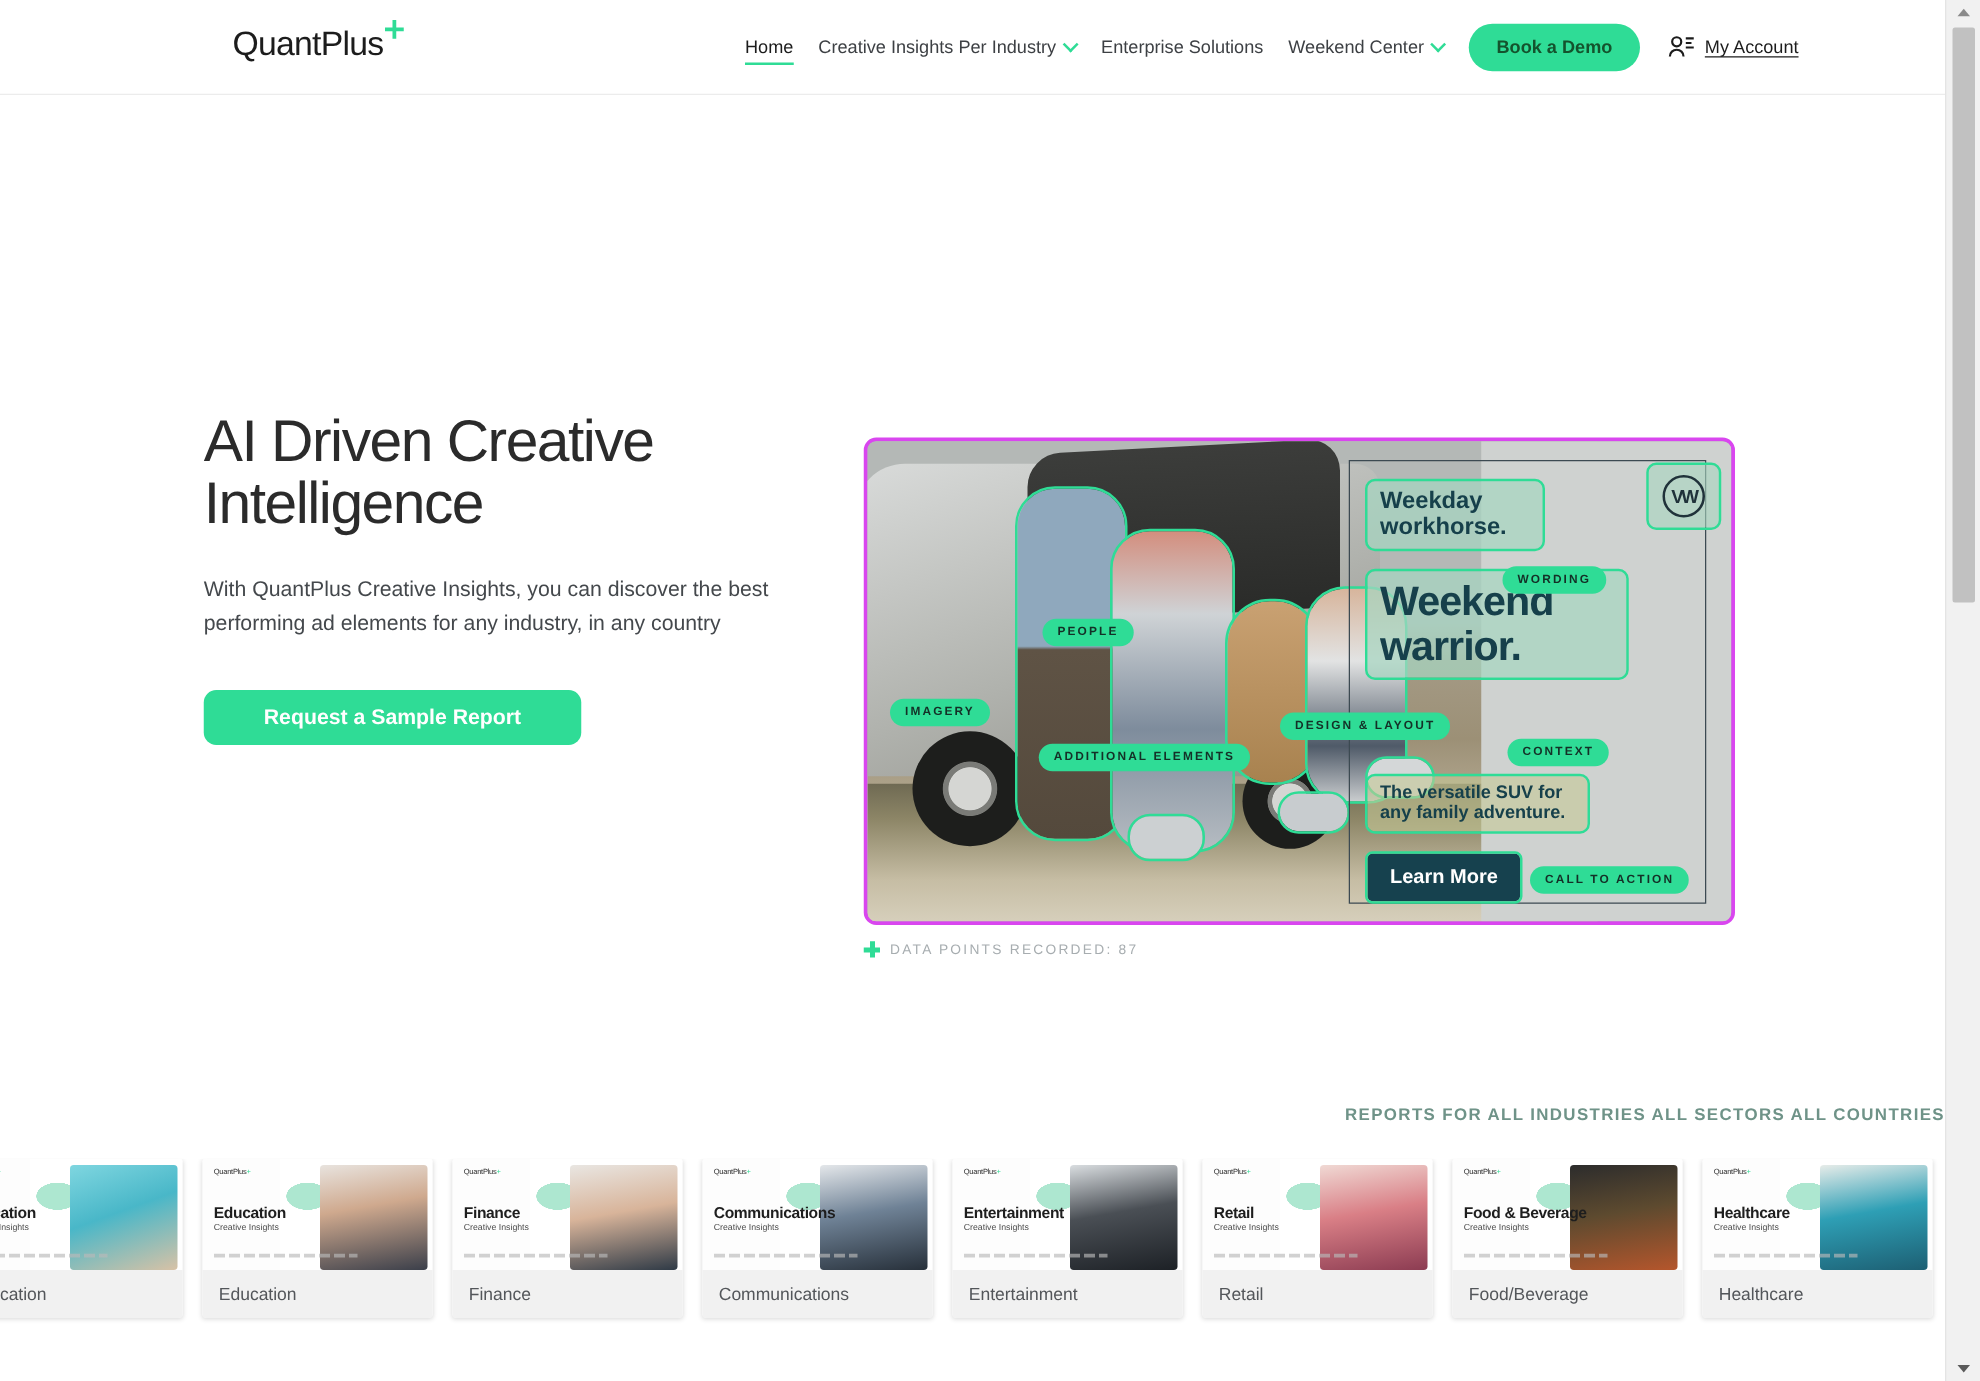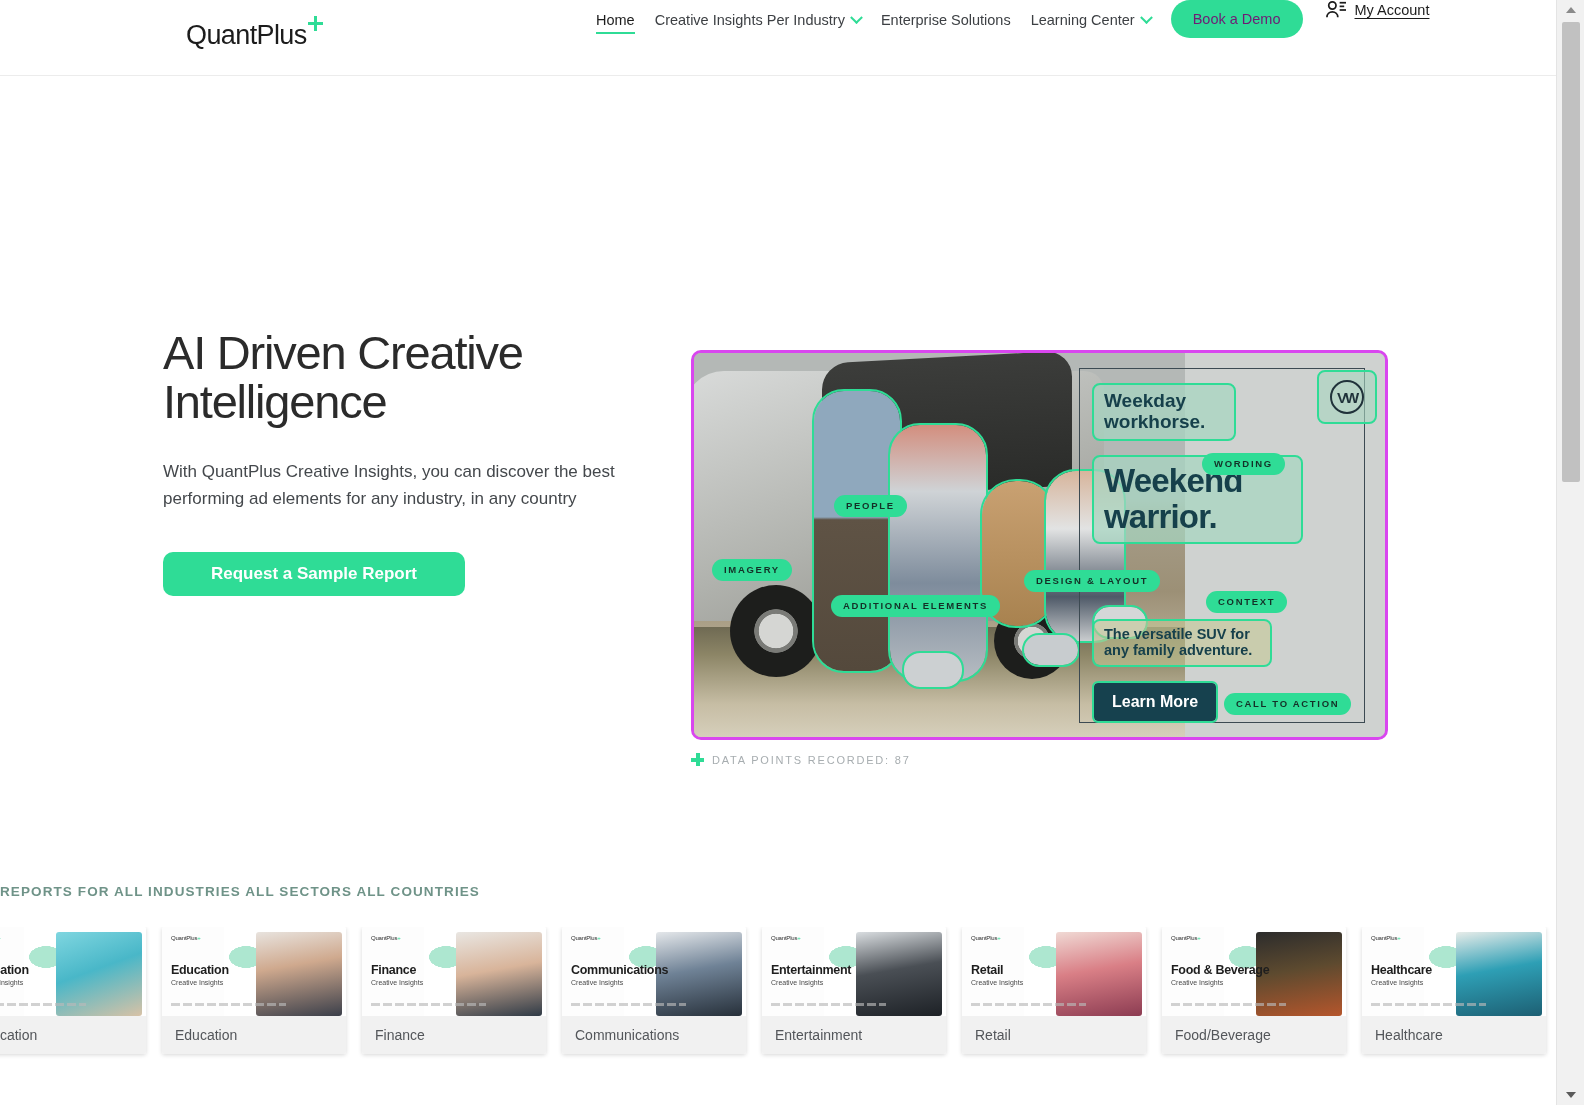--- a/index.html
+++ b/index.html
@@ -53,21 +53,21 @@
     content: ""; position: absolute; background: #2fdc96;
   }
   .logo-plus:before { left: 6px; top: 0; width: 3px; height: 15px; }
   .logo-plus:after  { left: 0; top: 6px; width: 15px; height: 3px; }
 
   .nav {
     position: absolute;
     left: 596px; top: 0;
     height: 76px;
     display: flex;
-    align-items: flex-start;
+    align-items: center;
     gap: 0;
   }
   .nav-item {
     font-size: 14.5px;
     color: #3d4044;
     padding: 0 0 0 0;
     margin-right: 20px;
     display: flex; align-items: center; gap: 7px;
     cursor: pointer;
     white-space: nowrap;
@@ -86,29 +86,30 @@
   }
   .chev {
     display: inline-block;
     width: 9px; height: 9px;
     border-right: 2.2px solid #2fdc96;
     border-bottom: 2.2px solid #2fdc96;
     transform: rotate(45deg) translate(-2px,-2px);
   }
   .demo-btn {
     background: #2fdc96;
-    color: #701a75;
+    color: #14532d;
     font-size: 14.5px;
     border: none;
     border-radius: 22px;
     padding: 11px 22px;
     cursor: pointer;
     white-space: nowrap;
     font-family: inherit;
     margin-right: 22px;
+    font-weight: bold;
   }
   .account {
     display: flex; align-items: center; gap: 8px;
     cursor: pointer;
   }
   .account-label {
     font-size: 14.5px;
     color: #1c1c1c;
     text-decoration: underline;
     text-underline-offset: 3px;
@@ -289,21 +290,21 @@
   .dp-plus:before, .dp-plus:after { content:""; position:absolute; background:#2fdc96; }
   .dp-plus:before { left: 5px; top: 0; width: 4px; height: 13px; }
   .dp-plus:after  { left: 0; top: 5px; width: 13px; height: 4px; }
 
   
   .reports {
     position: relative;
     padding-top: 8px;
   }
   .reports-title {
-    text-align: left;
+    text-align: right;
     font-size: 13.5px;
     letter-spacing: 1.1px;
     color: #6f9388;
     font-weight: bold;
   }
   .carousel {
     position: relative;
     margin-top: 28px;
     height: 135px;
     width: 1556px;
@@ -419,21 +420,21 @@
           <span>Home</span>
         </div>
         <div class="nav-item">
           <span>Creative Insights Per Industry</span>
           <span class="chev"></span>
         </div>
         <div class="nav-item">
           <span>Enterprise Solutions</span>
         </div>
         <div class="nav-item">
-          <span>Learning Center</span>
+          <span>Weekend Center</span>
           <span class="chev"></span>
         </div>
         <button class="demo-btn">Book a Demo</button>
         <div class="account">
           <svg width="22" height="20" viewBox="0 0 24 22">
             <circle cx="8" cy="6" r="4" fill="none" stroke="#1c1c1c" stroke-width="1.9"></circle>
             <path d="M2 19c0-3.6 2.7-6 6-6s6 2.4 6 6" fill="none" stroke="#1c1c1c" stroke-width="1.9"></path>
             <line x1="16" y1="3" x2="23" y2="3" stroke="#1c1c1c" stroke-width="1.9"></line>
             <line x1="16" y1="7" x2="21" y2="7" stroke="#1c1c1c" stroke-width="1.9"></line>
             <line x1="16" y1="11" x2="23" y2="11" stroke="#1c1c1c" stroke-width="1.9"></line>

